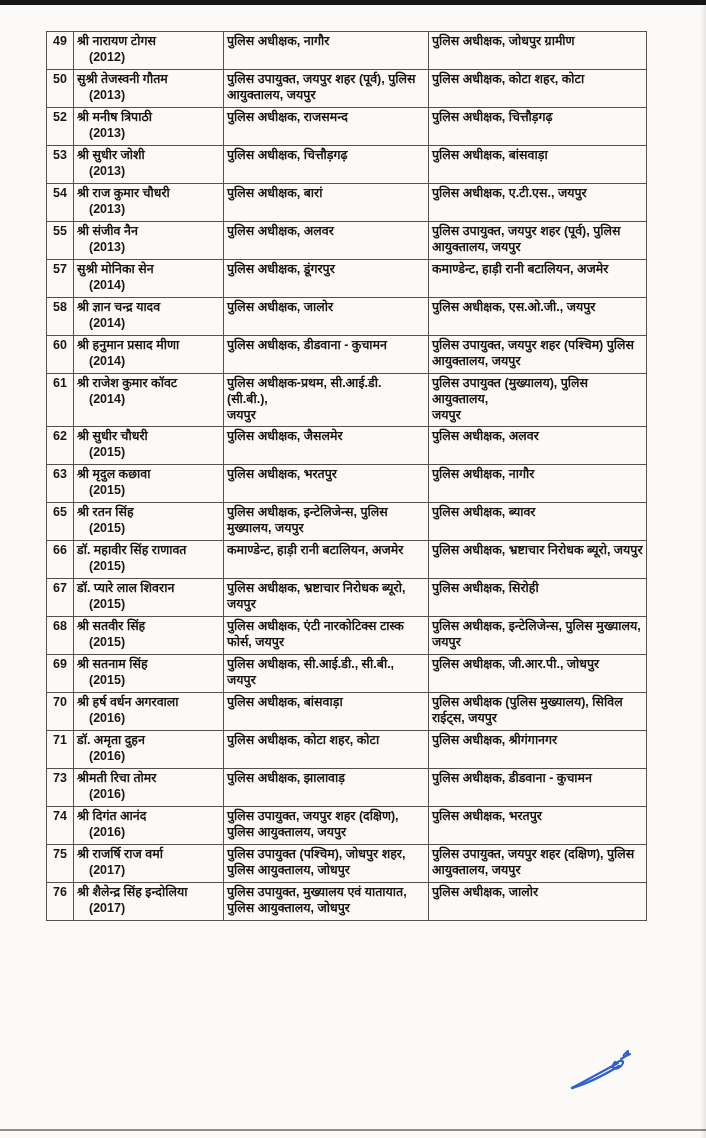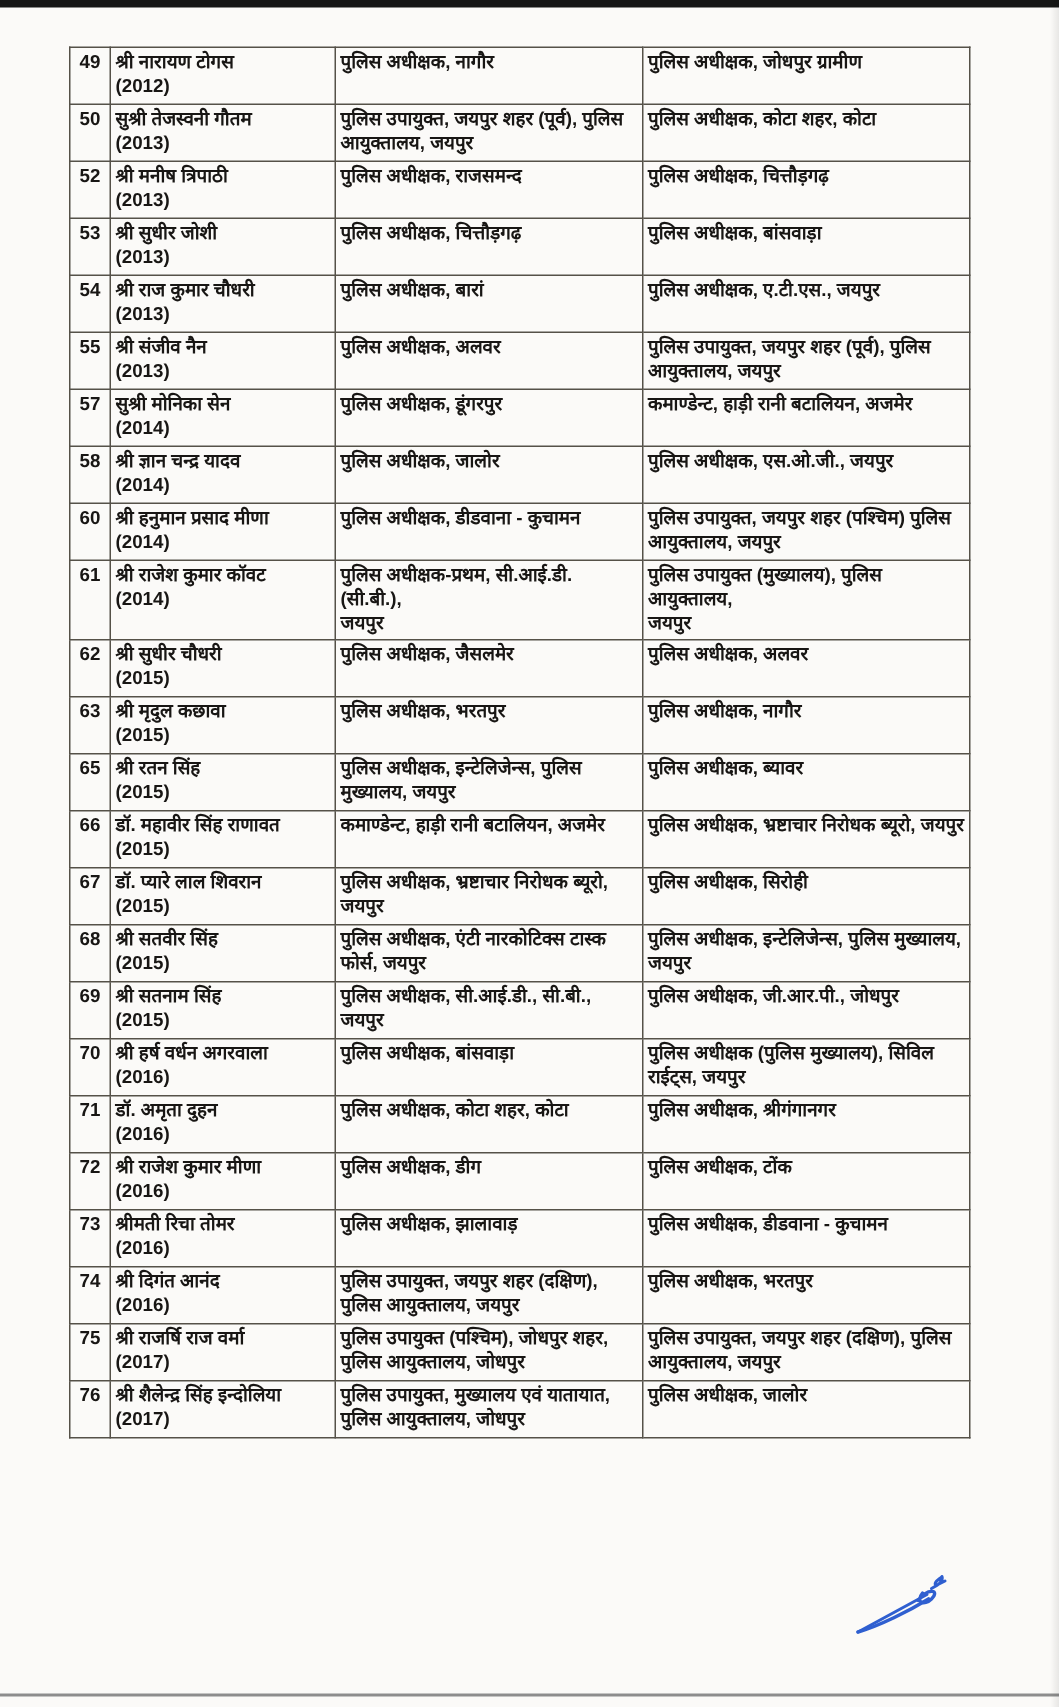--- a/index.html
+++ b/index.html
@@ -26,21 +26,21 @@
   .transfer-table td{
     border:1px solid #555148;
     vertical-align:top;
     padding:1px 3px 3px 3px;
     font-size:12.5px;line-height:16px;font-weight:600;color:#181614;
     height:33px;
     overflow:hidden;
   }
   .cell-text{white-space:pre-line;display:block;}
   .name-line{display:block;}
-  .year-line{display:block;}
+  .year-line{display:block;margin-left:12px;}
   .c-no{text-align:center;}
   .signature-wrap{
     position:absolute;left:568px;top:1046px;width:70px;height:50px;
   }
 </style>
 </head>
 <body>
 
 <div class="photo-top-bar"></div>
 
@@ -339,35 +339,20 @@
         </td>
     <td class="c-name">
           <span class="name-line">डॉ. अमृता दुहन</span>
           <span class="year-line">(2016)</span>
         </td>
     <td class="c-cur">
           <span class="cell-text">पुलिस अधीक्षक, कोटा शहर, कोटा</span>
         </td>
     <td class="c-new">
           <span class="cell-text">पुलिस अधीक्षक, श्रीगंगानगर</span>
-        </td>
-  </tr>
-      <tr>
-    <td class="c-no">
-          <span class="cell-text">72</span>
-        </td>
-    <td class="c-name">
-          <span class="name-line">श्री राजेश कुमार मीणा</span>
-          <span class="year-line">(2016)</span>
-        </td>
-    <td class="c-cur">
-          <span class="cell-text">पुलिस अधीक्षक, डीग</span>
-        </td>
-    <td class="c-new">
-          <span class="cell-text">पुलिस अधीक्षक, टोंक</span>
         </td>
   </tr>
       <tr>
     <td class="c-no">
           <span class="cell-text">73</span>
         </td>
     <td class="c-name">
           <span class="name-line">श्रीमती रिचा तोमर</span>
           <span class="year-line">(2016)</span>
         </td>

